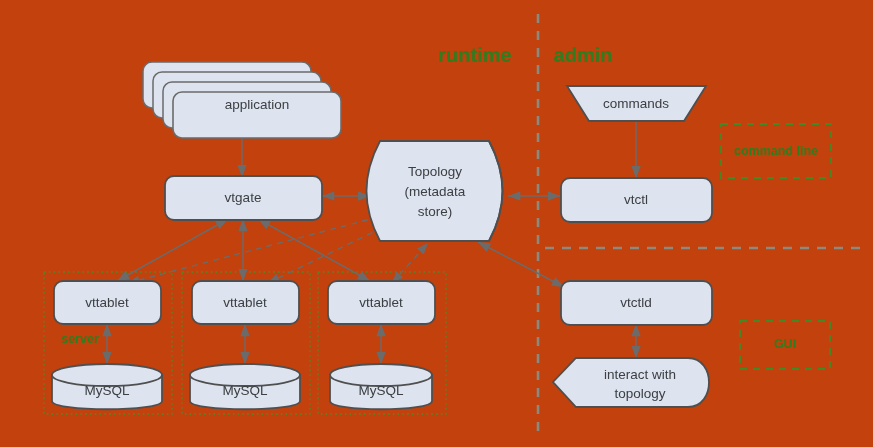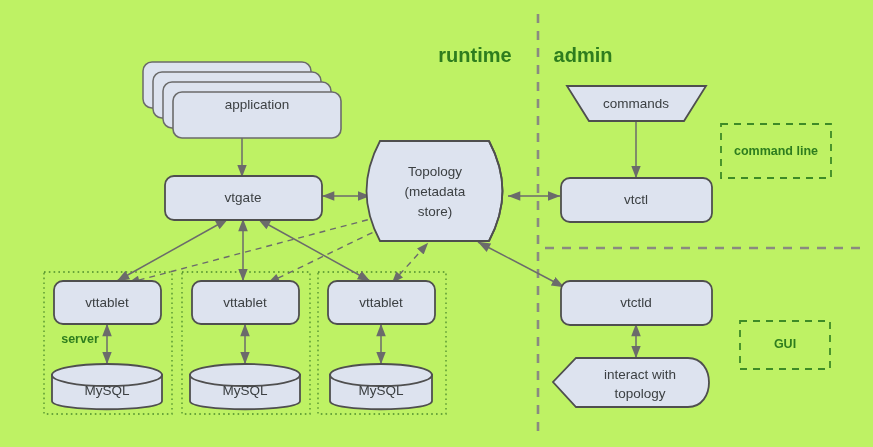--- a/index.html
+++ b/index.html
@@ -4,21 +4,21 @@
 <style>
   html, body {
     margin: 0;
     padding: 0;
     background: #FDFCE8;
   }
   #stage {
     position: relative;
     width: 873px;
     height: 447px;
-    background: #bef264;
+    background: #c2410c;
     font-family: "Liberation Sans", sans-serif;
     overflow: hidden;
   }
   svg#canvas {
     position: absolute;
     left: 0;
     top: 0;
     width: 873px;
     height: 447px;
   }

